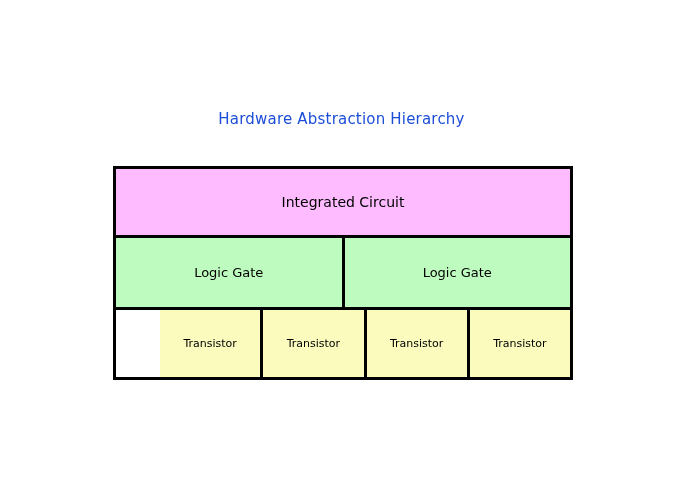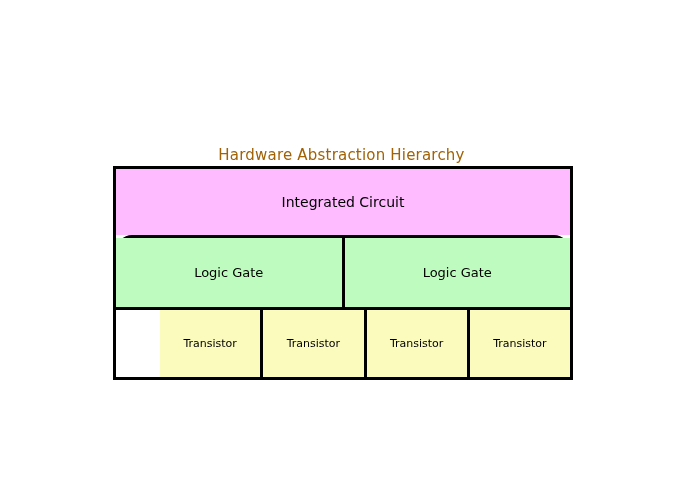--- a/index.html
+++ b/index.html
@@ -28,24 +28,23 @@
   
   #diagram-title {
     position: absolute;
     left: 0;
     top: 110px;
     width: 683px;
     text-align: center;
     font-family: "DejaVu Sans", sans-serif;
     font-size: 15px;
     font-weight: 400;
-    color: #a16207;
+    color: #1d4ed8;
     letter-spacing: 0.2px;
     white-space: nowrap;
-    margin-top: 36px;
   }
 
   
   #hierarchy-diagram {
     position: absolute;
     left: 113px;
     top: 166px;
     width: 460px;
     height: 214px;
     box-sizing: border-box;
@@ -56,21 +55,21 @@
   }
 
   .tier-row {
     display: flex;
     flex-direction: row;
     width: 100%;
     box-sizing: border-box;
   }
 
   .tier-row.row-ic      { height: 67px; }
-  .tier-row.row-gate    { height: 73px; border-top: 3px solid #000000; border-radius: 16px; }
+  .tier-row.row-gate    { height: 73px; border-top: 3px solid #000000; }
   .tier-row.row-trans   { height: 71px; border-top: 3px solid #000000; padding-left: 44px; }
 
   .tier-cell {
     box-sizing: border-box;
     display: flex;
     align-items: center;
     justify-content: center;
     color: #000000;
     font-family: "DejaVu Sans", sans-serif;
     font-weight: 400;

